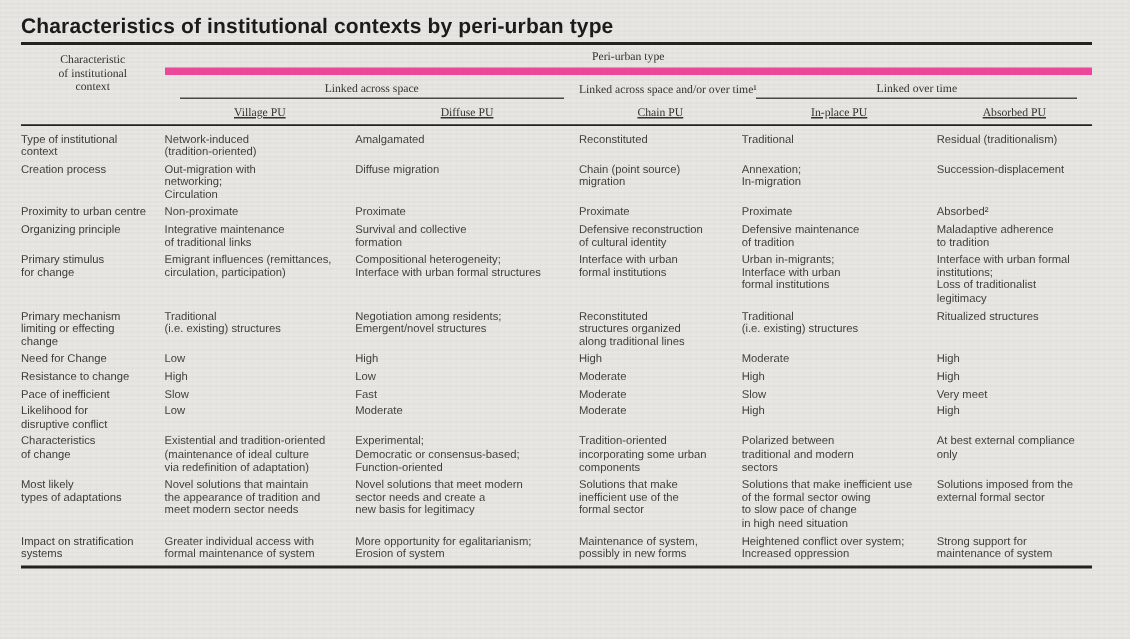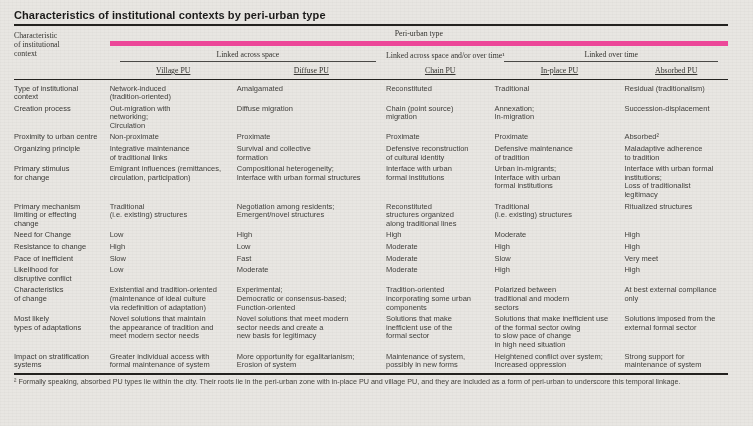--- a/index.html
+++ b/index.html
@@ -9,36 +9,36 @@
     background-image:
       repeating-linear-gradient(0deg, rgba(90,85,78,0.03) 0 1px, transparent 1px 3px),
       repeating-linear-gradient(90deg, rgba(90,85,78,0.02) 0 1px, transparent 1px 4px);
     overflow: hidden;
     font-family: "Liberation Sans", sans-serif;
     color: #3c3b39;
   }
   .page { padding: 9px 12px 0 14px; }
 
   .table-label { font-size: 8.5px; letter-spacing: .6px; color: #2f2e2c; margin: 0 0 3px 0; }
-  .table-title { font-size: 11px; font-weight: bold; color: #1c1b1a; margin: 0 0 3px 0; letter-spacing: .1px; }
+  .table-title { font-size: 14px; font-weight: bold; color: #1c1b1a; margin: 0 0 3px 0; letter-spacing: .1px; }
   .top-rule { height: 2px; background: #23221f; width: 714px; }
 
   table { border-collapse: collapse; table-layout: fixed; width: 714px; }
   col.c1 { width: 13.4%; } col.c2 { width: 17.8%; } col.c3 { width: 20.9%; }
   col.c4 { width: 15.2%; } col.c5 { width: 18.2%; } col.c6 { width: 14.5%; }
 
   thead th {
     font-family: "Liberation Serif", serif;
     font-weight: normal; font-size: 7.8px; color: #34332f;
     vertical-align: bottom; padding: 0;
   }
   .h-row1 { height: 20px; }
   .h-row2 { height: 16px; }
   .corner-th {
-    vertical-align: top; text-align: left; white-space: pre;
+    vertical-align: top; text-align: center; white-space: pre;
     line-height: 8.8px; padding-top: 6px;
     border-bottom: 1.5px solid #23221f;
   }
   .group-top div { text-align: center; white-space: nowrap; border-bottom: 5px solid #ec4899; padding-bottom: 3px; }
   .group-mid div { text-align: center; white-space: nowrap; padding-bottom: 2px; }
   .group-mid.underlined div { border-bottom: 1px solid #4a4946; margin: 0 10px; }
   .h-row3 th { text-align: center; padding: 4px 0 4px 0; border-bottom: 1.5px solid #23221f; white-space: nowrap; text-decoration: underline; }
 
   tbody td {
     font-size: 7.5px; line-height: 8.6px; vertical-align: top;
@@ -268,16 +268,15 @@
 Increased oppression</td>
           <td>Strong support for
 maintenance of system</td>
         </tr>
       </tbody>
   </table>
 
   <div class="bottom-rule"></div>
 
   <div class="footnotes">
-    <p class="footnote">² Formally speaking, absorbed PU types lie within the city. Their roots lie in the peri-urban zone with in-place PU and village PU, and they are included as a form of peri-urban to underscore this temporal linkage.</p>
   </div>
 
 </div>
 
 </body></html>

